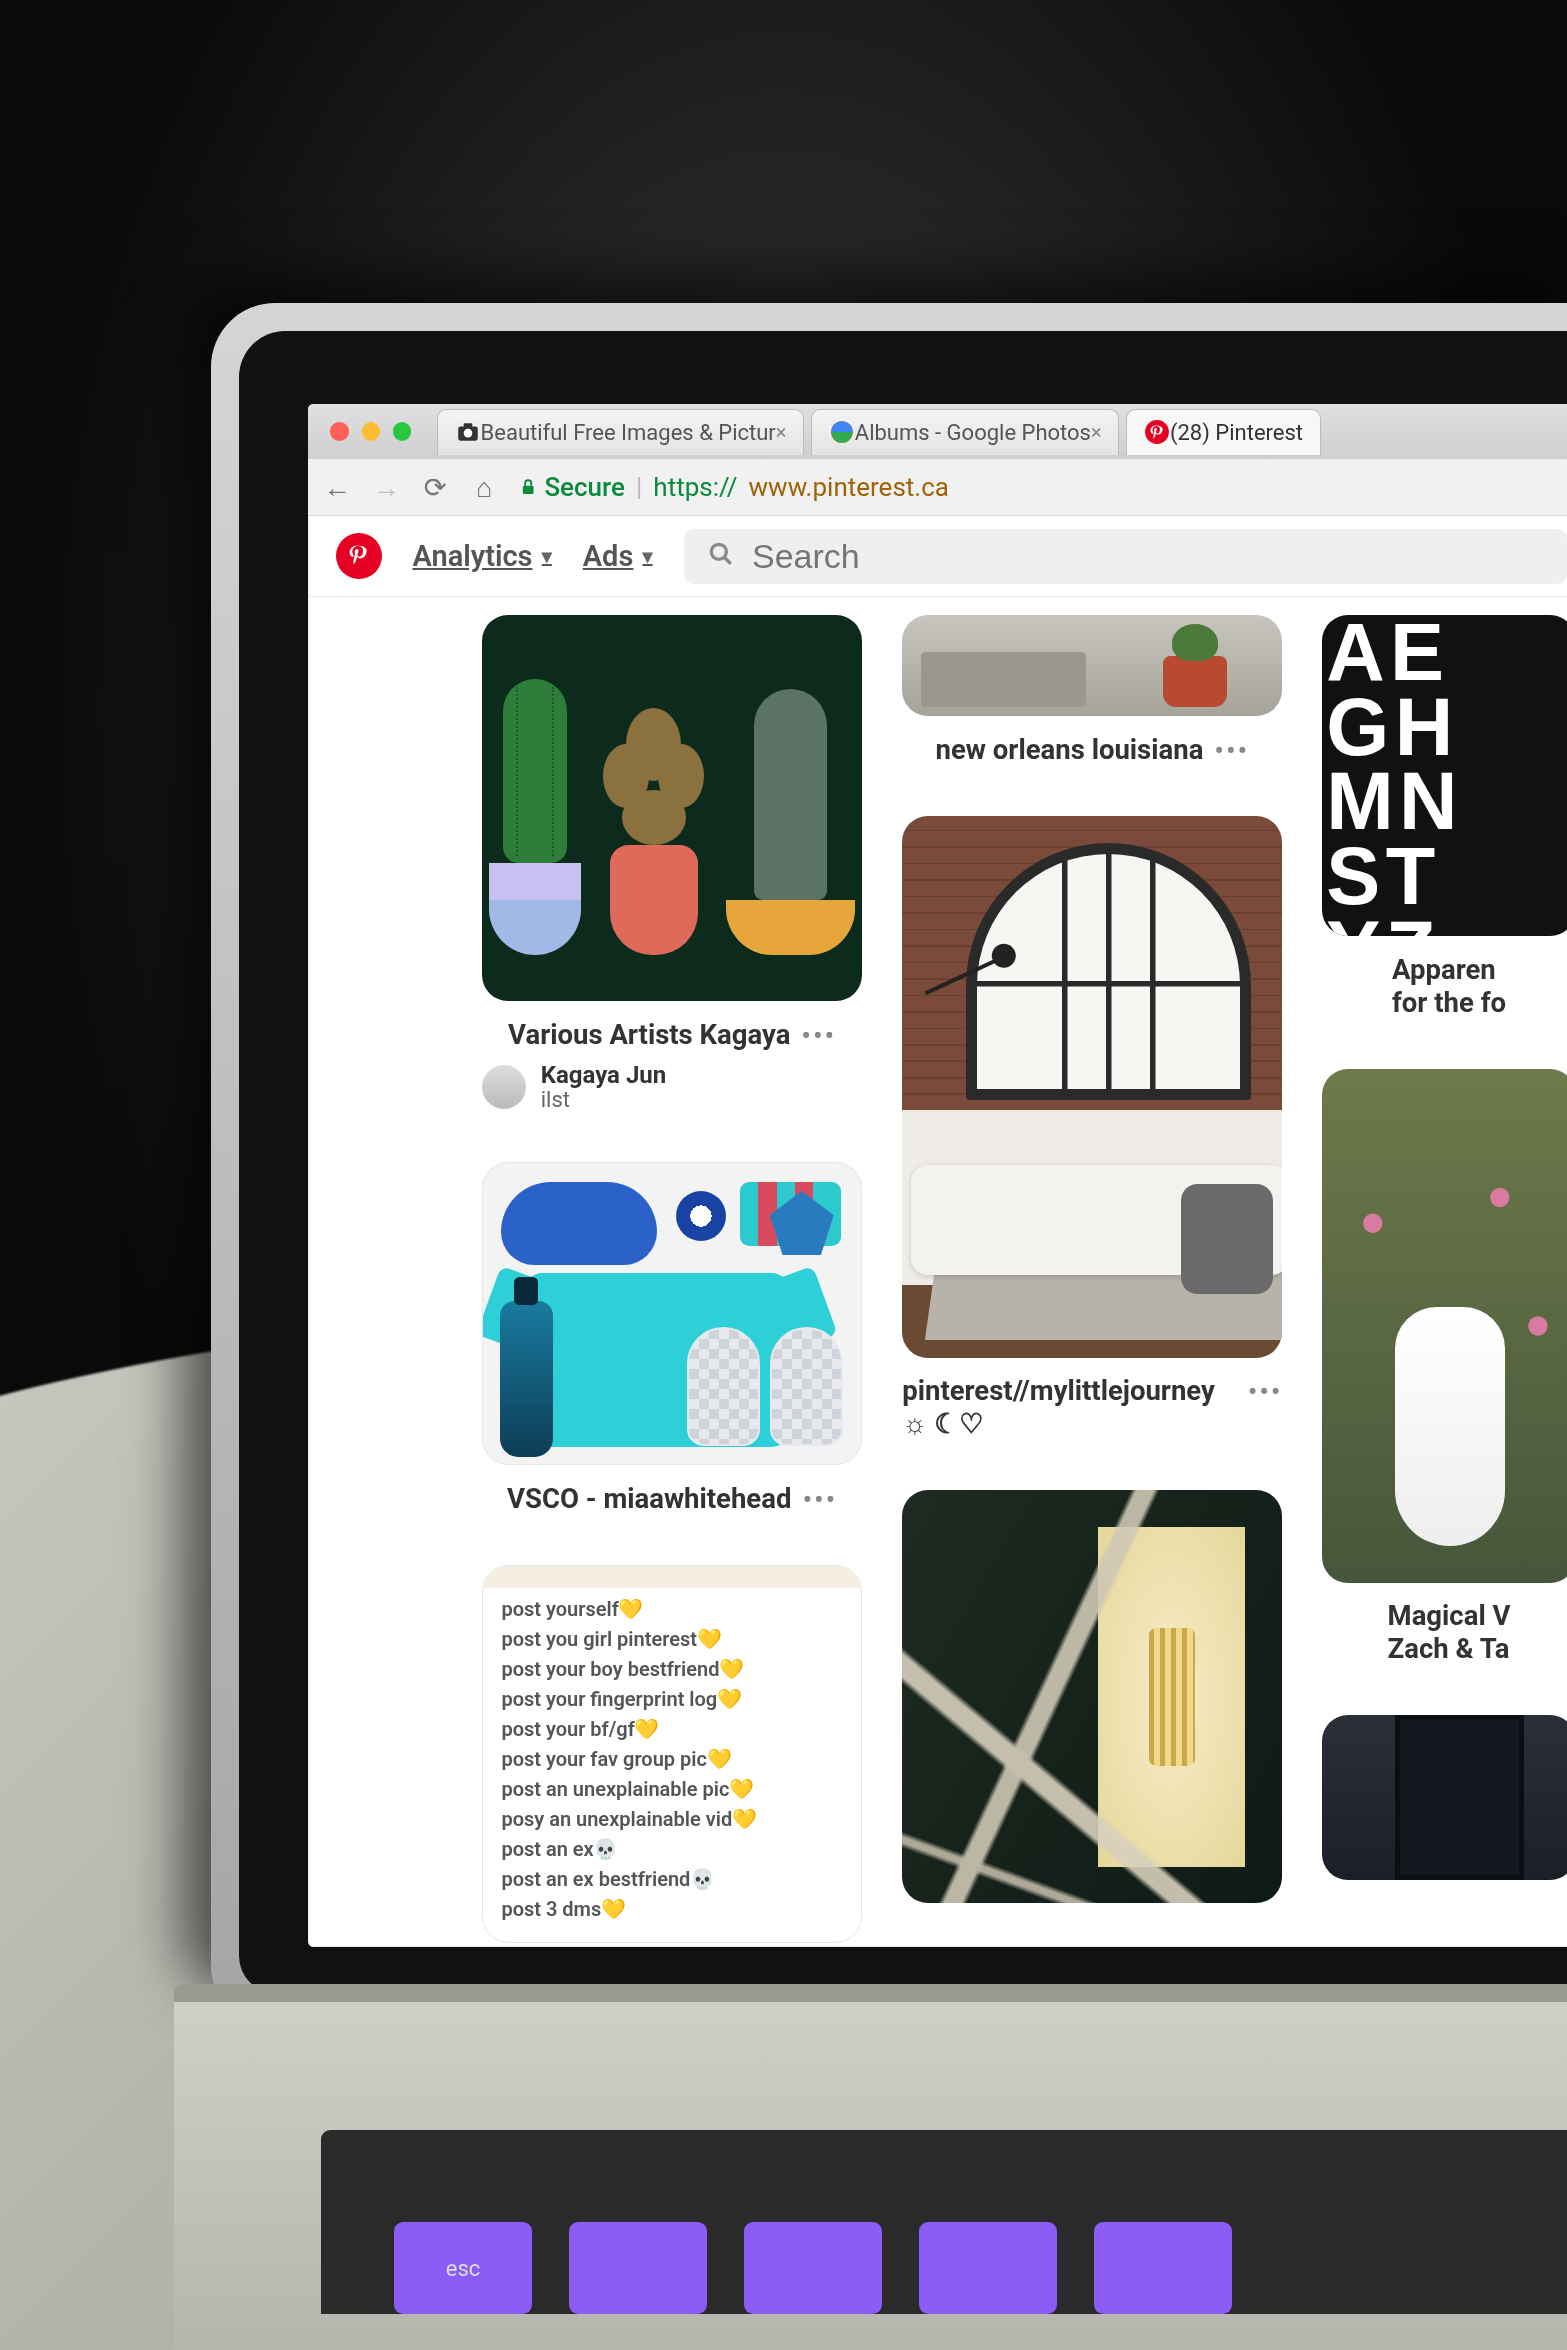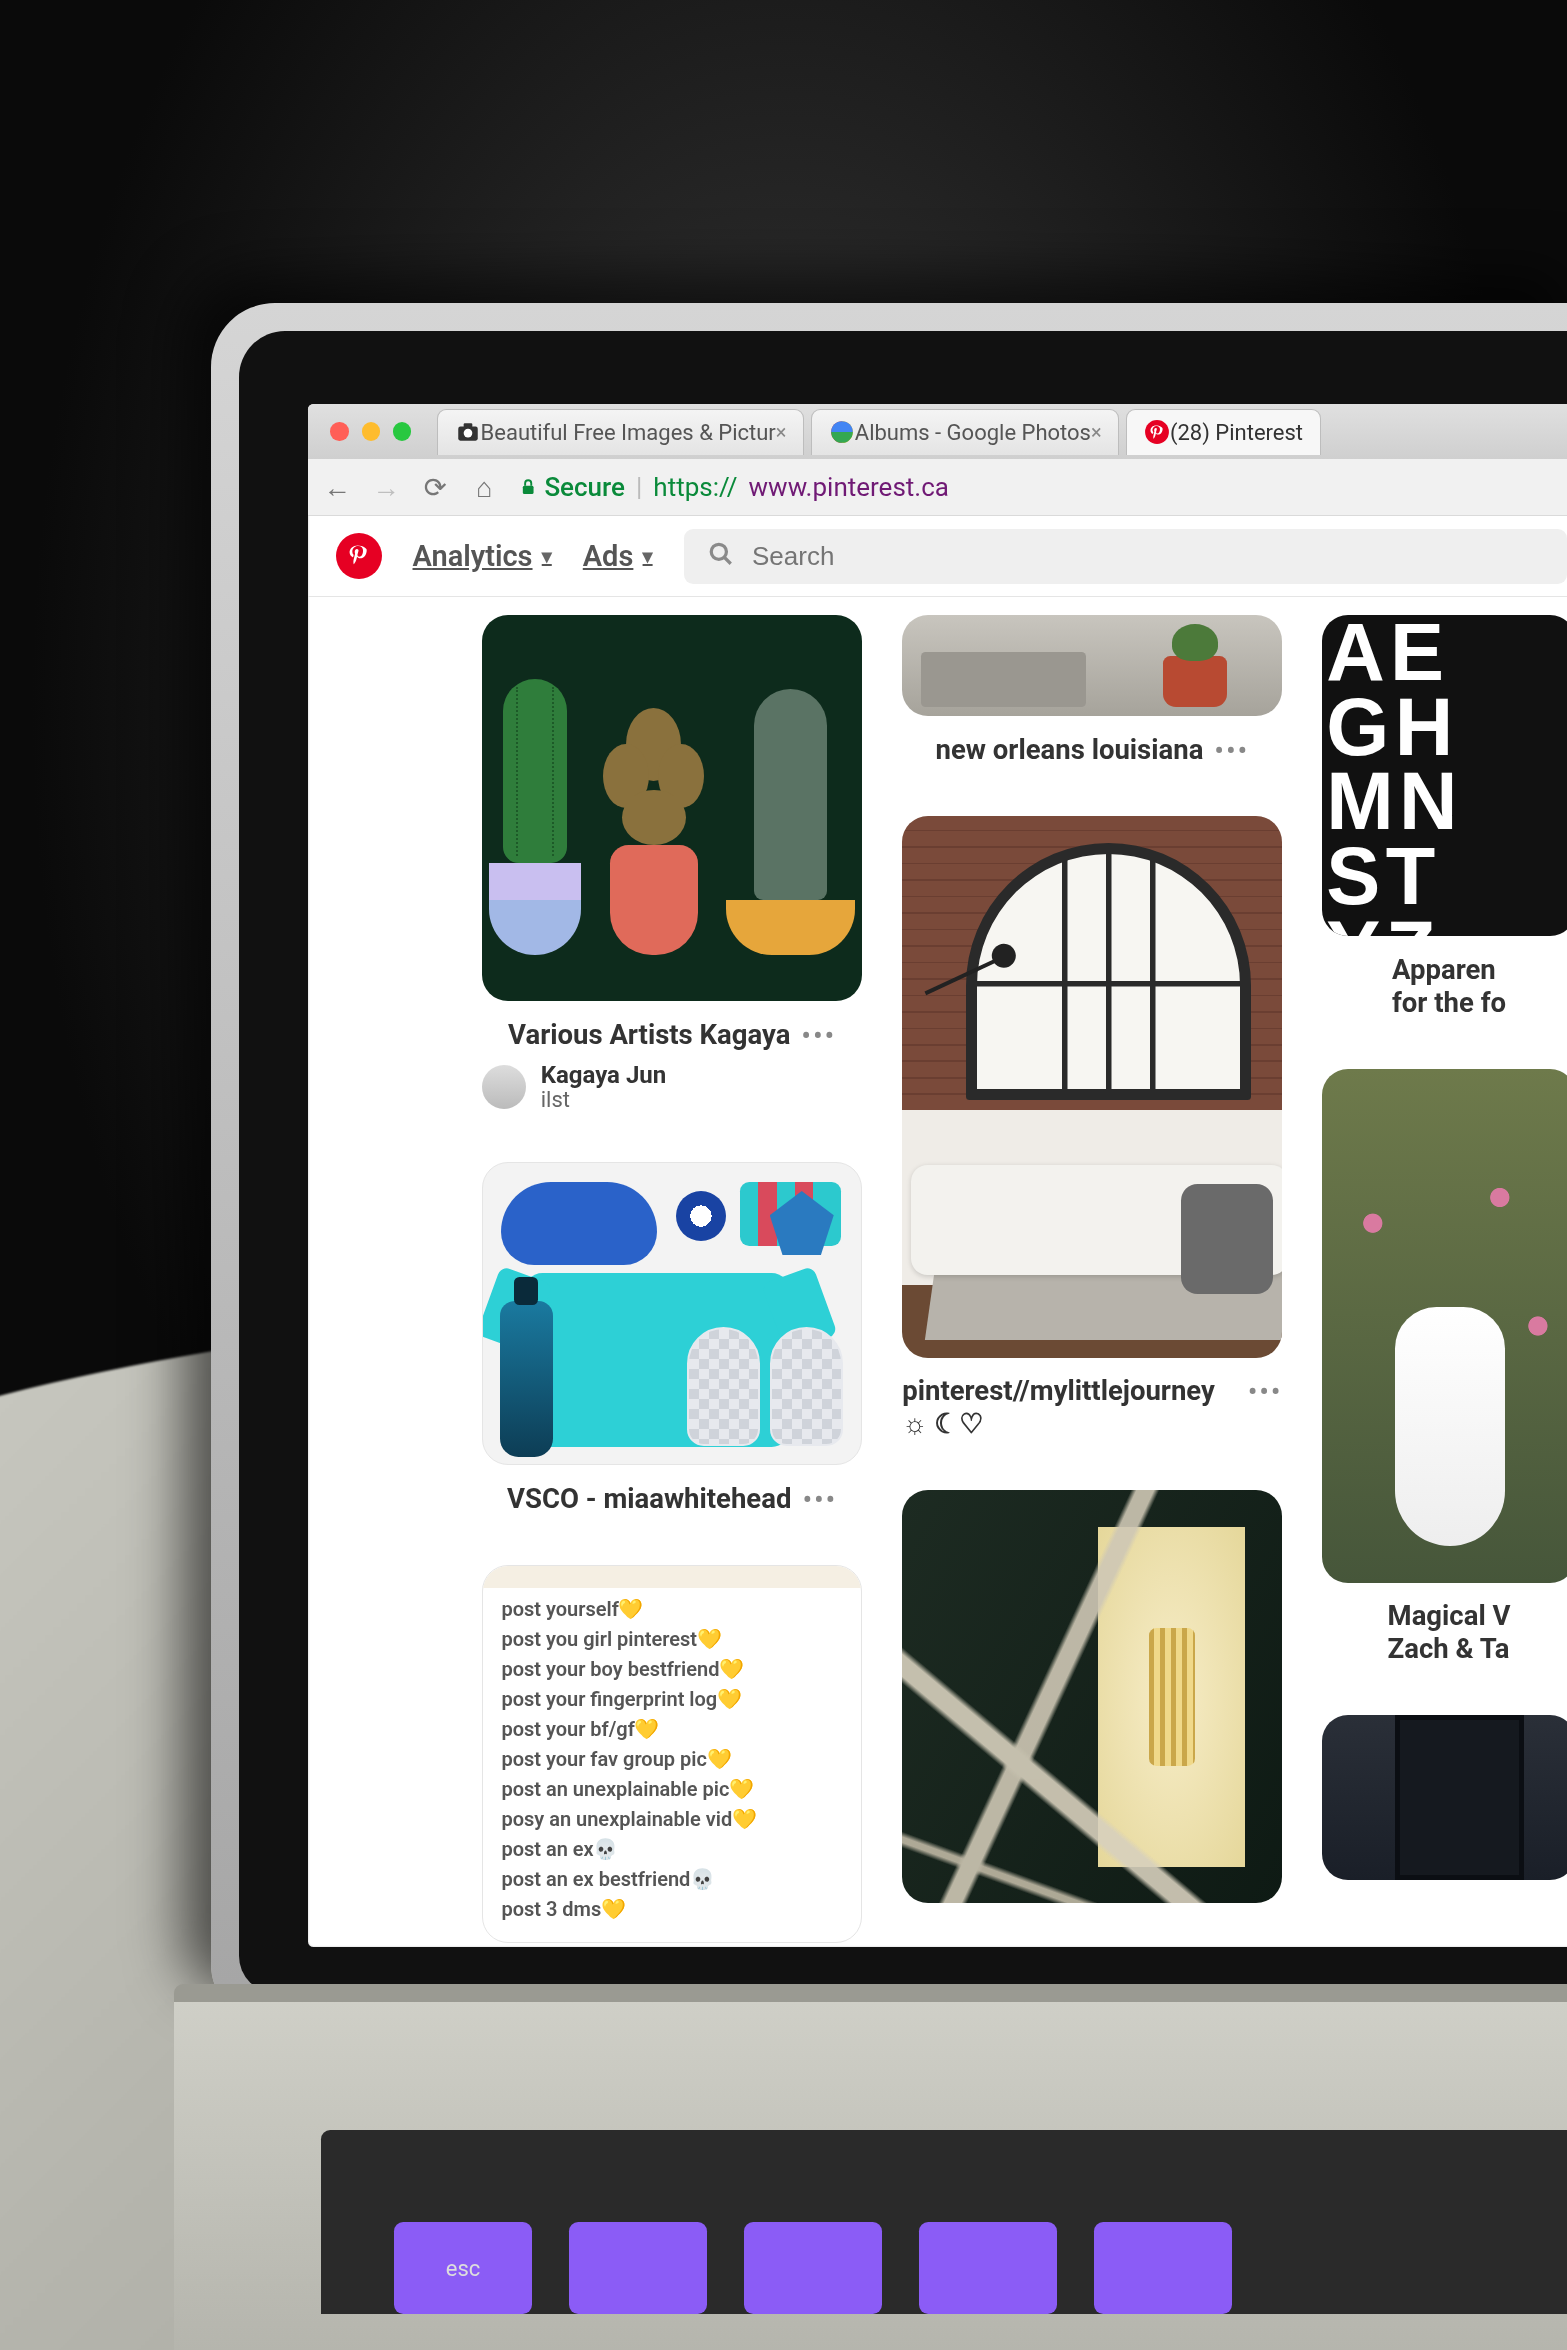--- a/index.html
+++ b/index.html
@@ -104,21 +104,21 @@
     height:57px;
     background:#f1f1f1;
     border-bottom:0.9px solid #dadada;
     display:flex; align-items:center; gap:20px;
     padding:0 14.7px;
     font-size:26px; color:#555;
   }
   .addr-url { display:flex; align-items:center; gap:11px; }
   .secure { color:#0a8a3a; font-weight:500; display:flex; align-items:center; gap:7.3px; }
   .proto { color:#0a8a3a; }
-  .host  { color:#701a75; }
+  .host  { color:#a16207; }
   .nav-btn { width:29px; text-align:center; font-size:27.5px; color:#777; }
   
   .p-header {
     height:81px;
     border-bottom:0.9px solid #e5e5e5;
     display:flex; align-items:center; gap:31px;
     padding:0 27.5px;
   }
   .p-logo {
     width:46px; height:46px; border-radius:50%;
@@ -129,21 +129,21 @@
   .chev { font-size:20px; color:#666; }
   .search-wrap {
     flex:1; height:55px;
     background:#efefef;
     border-radius:9.2px;
     display:flex; align-items:center; gap:18.4px;
     padding:0 24px;
     color:#8a8a8a;
   }
   .search-wrap input {
-    border:none; background:transparent; flex:1; font-size:26px; color:#4d7c0f;
+    border:none; background:transparent; flex:1; font-size:34px; color:#4d7c0f;
     outline:none;
   }
   .feed {
     padding:18.4px 18.4px 18.4px 174px;
     display:flex; gap:40px;
     align-items:flex-start;
   }
   .col { display:flex; flex-direction:column; gap:50px; width:413px; }
   .col.col3 { width:275px; } 
   .card { display:flex; flex-direction:column; gap:16.5px; }

